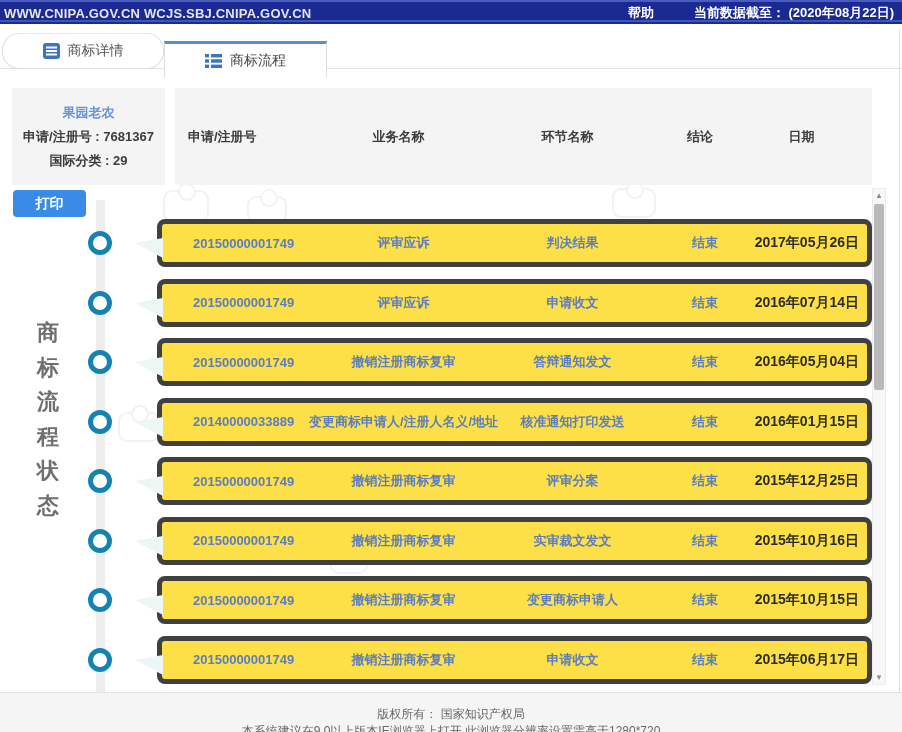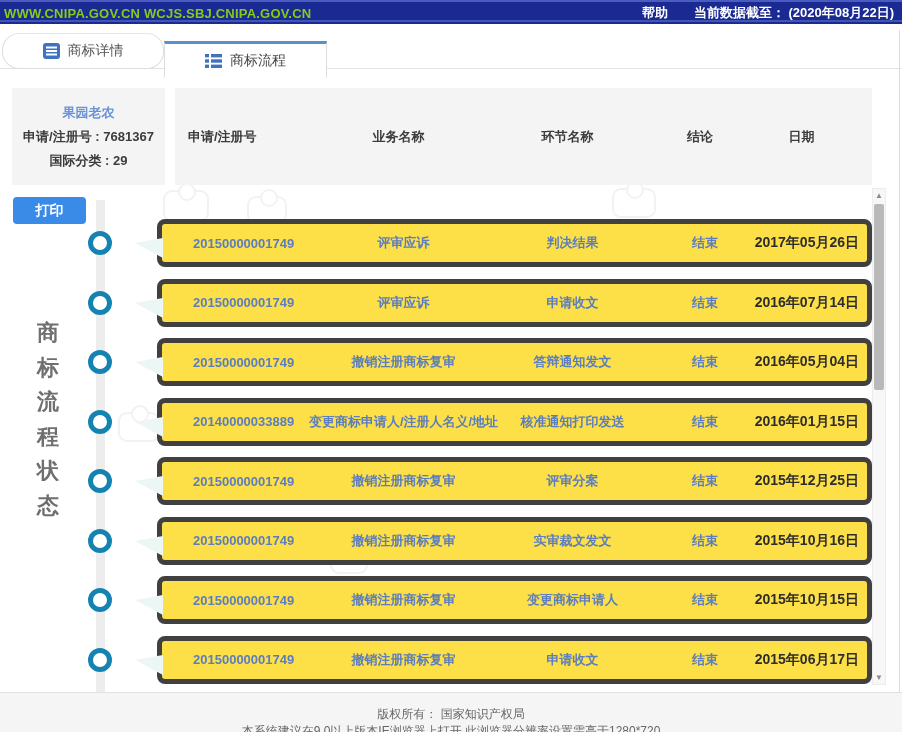--- a/index.html
+++ b/index.html
@@ -4,39 +4,39 @@
 <style>
   * { margin:0; padding:0; box-sizing:border-box; }
   html,body { width:902px; height:732px; overflow:hidden; background:#fff;
     font-family:"Liberation Sans","DejaVu Sans",sans-serif; }
   .page { position:relative; width:902px; height:732px; overflow:hidden; }
 
   
   .topbar { position:absolute; left:0; top:0; width:902px; height:24px;
     background:#1b2a93; border-top:2px solid #4a5cc0; display:flex; align-items:center; }
   .topbar::after { content:""; position:absolute; left:0; bottom:2px; width:100%; height:2px; background:#4056b4; }
-  .topbar .site { color:#84cc16; font-size:13px; font-weight:bold; padding-left:4px; letter-spacing:.2px; }
-  .topbar .right { margin-left:auto; display:flex; align-items:center; gap:26px; padding-right:8px; }
+  .topbar .site { color:#e5e5e5; font-size:13px; font-weight:bold; padding-left:4px; letter-spacing:.2px; }
+  .topbar .right { margin-left:auto; display:flex; align-items:center; gap:40px; padding-right:8px; }
   .topbar .help { color:#fff; font-size:13px; font-weight:bold; cursor:pointer; }
   .topbar .cutoff { color:#fff; font-size:13px; font-weight:bold; }
 
   
   .tabbar { position:absolute; left:0; top:33px; width:902px; height:36px; border-bottom:1px solid #e3e3e3; background:#fff; }
   .tab { position:absolute; top:0; height:36px; display:flex; align-items:center; justify-content:center; gap:8px;
     background:#fff; border:1px solid #ddd; font-size:14px; color:#555; cursor:pointer; }
   .tab-details { left:2px; width:162px; border-top:1px solid #e6e6e6;border-radius:17px; }
   .tab-flow { left:164px; width:163px; border-top:3px solid #5b8fc9; border-bottom:1px solid #fff; height:37px; color:#444;margin-top:8px; }
   .tab .ticon { width:17px; height:16px; flex:0 0 auto; }
 
   
   .infobox { position:absolute; left:12px; top:88px; width:153px; height:97px; background:#f4f4f4;
     text-align:center; padding-top:13px; line-height:24px; font-size:13px; color:#3c3c3c;font-weight:bold; }
   .infobox .tm-name { color:#6b93d6; cursor:pointer; }
 
-  .print-btn { position:absolute; left:13px; top:197px; width:73px; height:27px; background:#3a8be8;
+  .print-btn { position:absolute; left:13px; top:190px; width:73px; height:27px; background:#3a8be8;
     color:#fff; font-size:14px; font-weight:bold; border:none; border-radius:4px; cursor:pointer;
     font-family:inherit; }
 
   .vtitle { position:absolute; left:30px; top:316px; width:36px; text-align:center;
     font-size:22px; font-weight:bold; color:#6f6f6f; line-height:34.5px; }
 
   
   .thead { position:absolute; left:175px; top:88px; width:697px; height:97px; background:#f4f4f4;
     display:grid; grid-template-columns:129px 163px 175px 90px 1fr; align-items:center;
     padding-left:13px; font-size:13px; font-weight:bold; color:#3c3c3c; }

